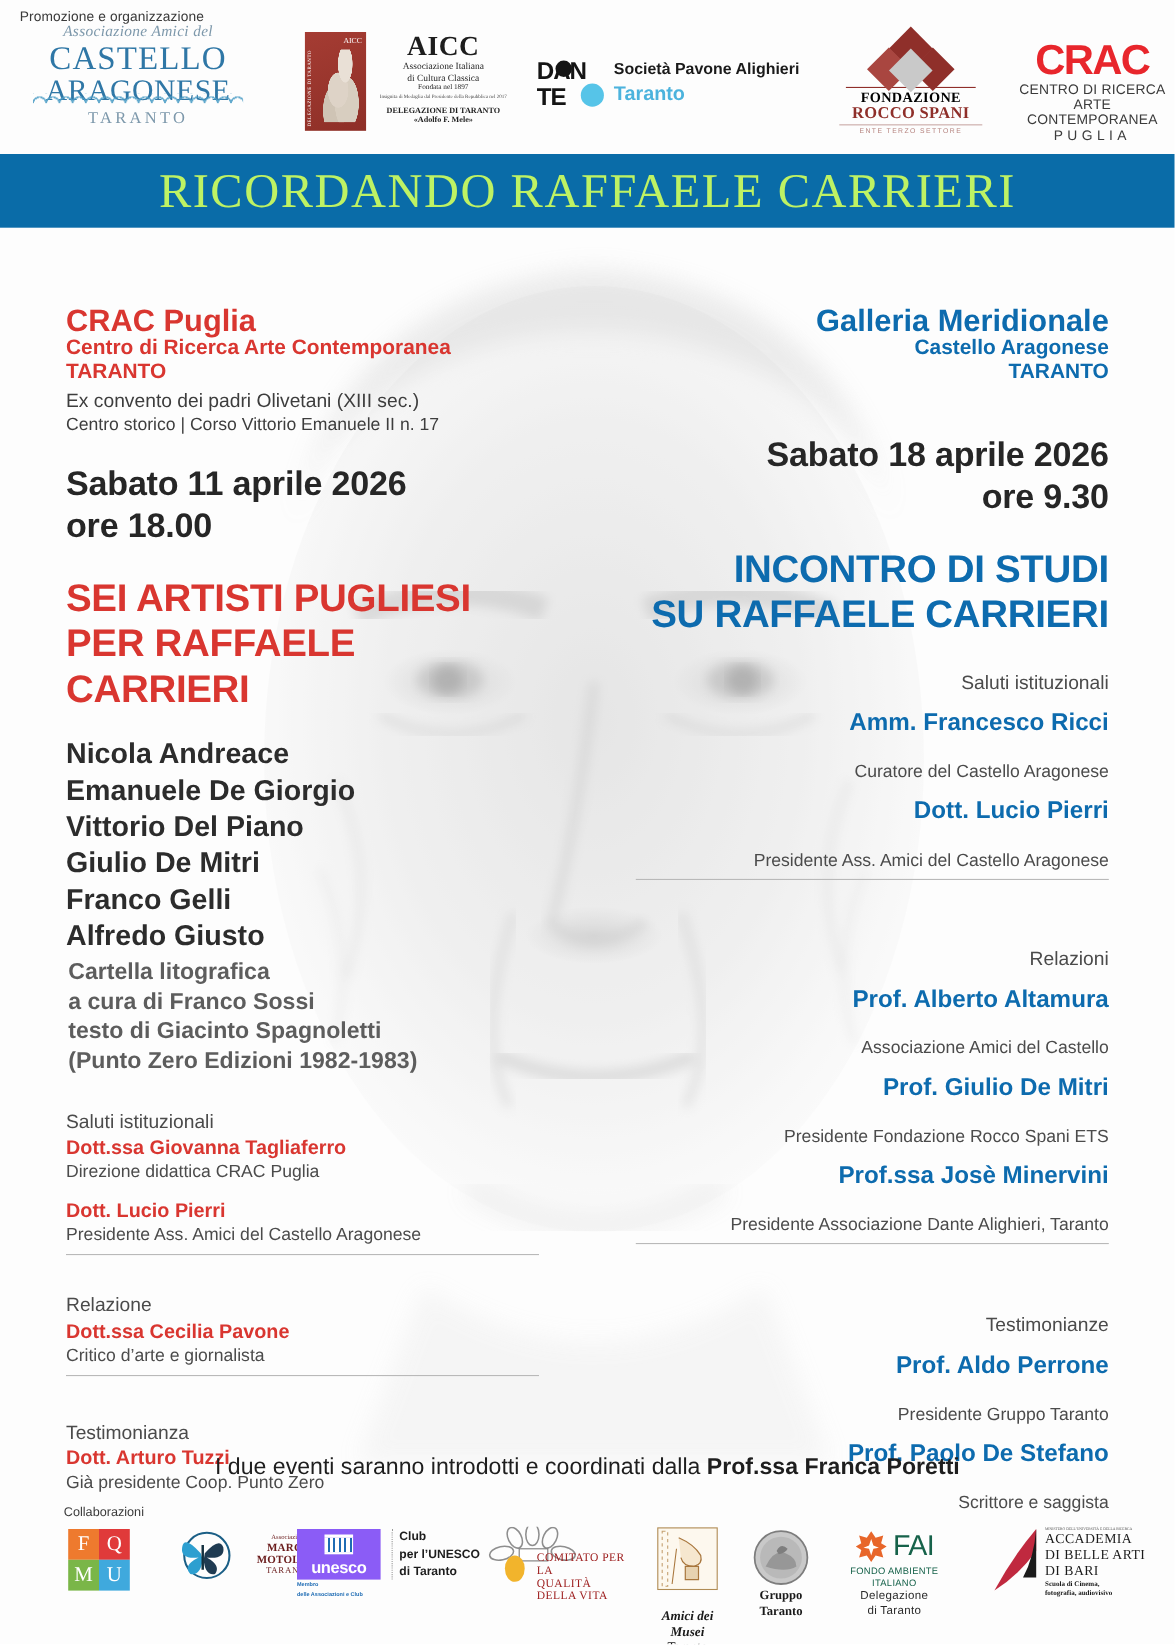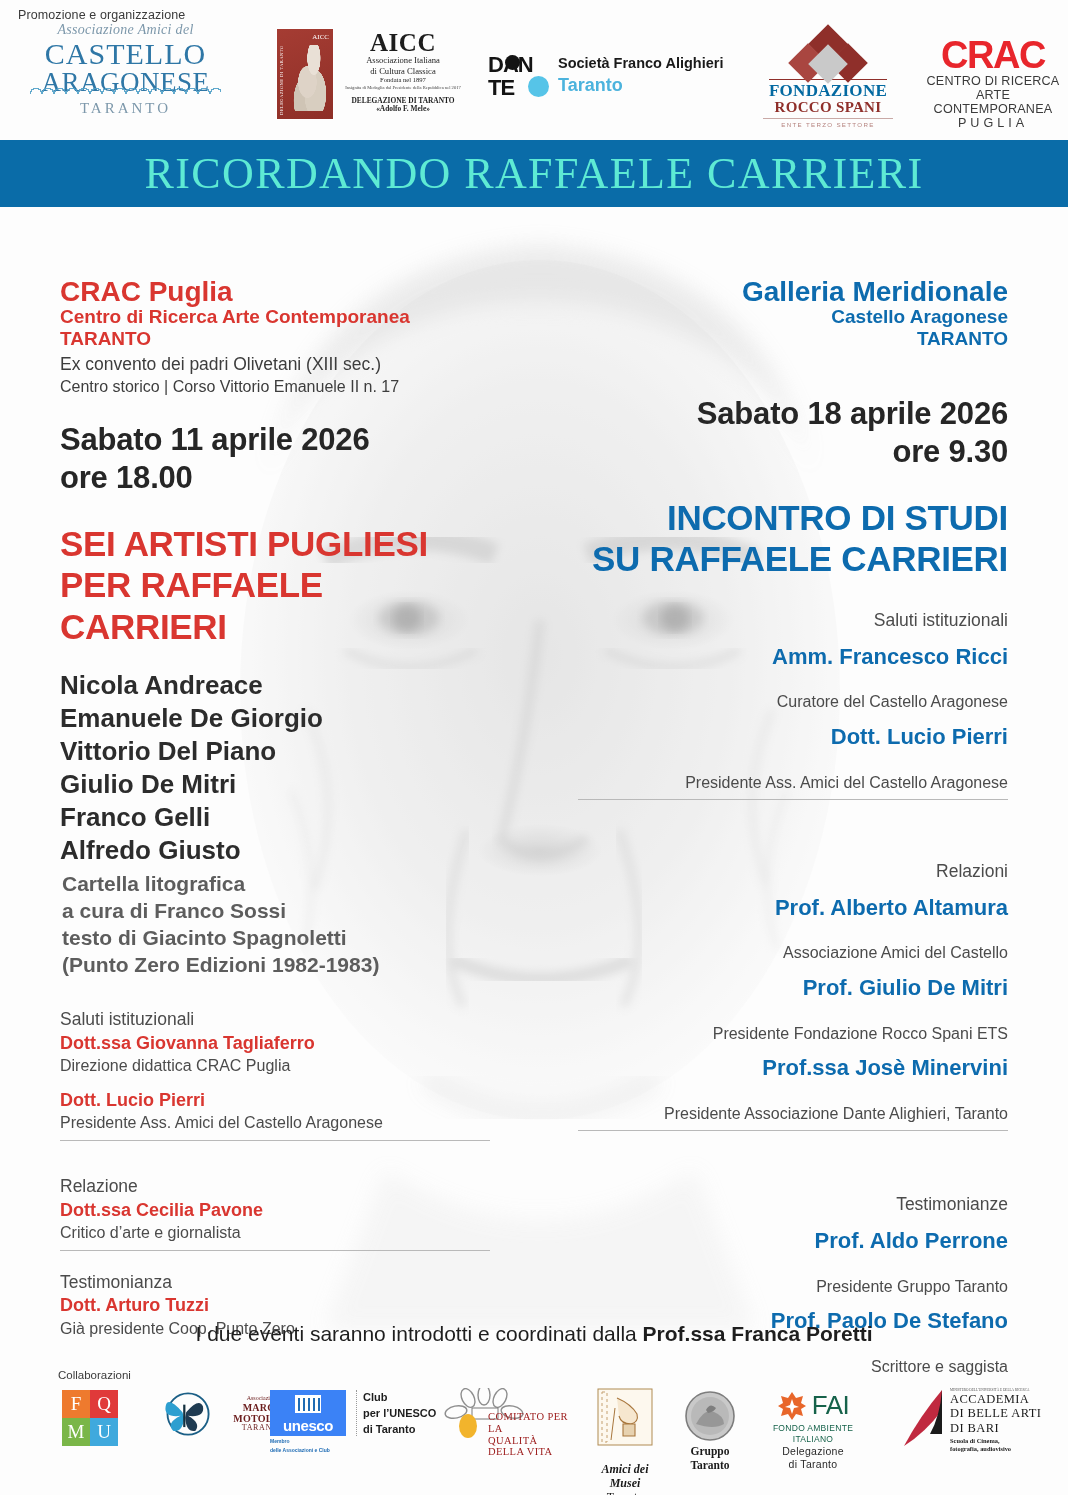--- a/index.html
+++ b/index.html
@@ -85,40 +85,40 @@
   .dante-mark .dot1 { position:absolute; left:17px; top:3px; width:15px; height:15px; border-radius:50%; background:#141414;}
   .dante-mark .dot2 { position:absolute; left:40px; top:24px; width:21px; height:21px; border-radius:50%; background:#56c4e8;}
   .dante-text .t1 { font-size:14.5px; font-weight:bold; color:#1a1a1a; line-height:1.1;}
   .dante-text .t2 { font-size:18px; font-weight:bold; color:#4cb3dd; margin-top:4px;}
 
   
   #logo-spani { left: 745px; top: 6px; width: 130px; text-align:center;}
   .spani-diam { height:48px; position:relative; }
   .spani-diam i { position:absolute; width:28px; height:28px; transform: rotate(45deg); display:block;}
   .spani-line { border-top:1px solid #8f2f2a; margin:3px 6px 2px;}
-  .spani-t1 { font-family:"Liberation Serif",serif; font-weight:bold; font-size:17px; color:#0369a1; letter-spacing:.3px; line-height:1.05;}
+  .spani-t1 { font-family:"Liberation Serif",serif; font-weight:bold; font-size:13px; color:#000000; letter-spacing:.3px; line-height:1.05;}
   .spani-t2 { font-family:"Liberation Serif",serif; font-weight:bold; font-size:15px; color:#8f2f2a; letter-spacing:.3px; line-height:1.05;}
   .spani-t3 { font-size:6.2px; color:#b5837f; letter-spacing:1.3px; margin-top:2px; border-top:1px solid #c9a9a6; padding-top:2px;}
 
   
   #logo-crac { left: 900px; top: 14px; width: 150px; text-align:center;}
   .crac-big { font-family:Liberation Sans, sans-serif; font-weight:bold; font-size:38px; color:#e8262c; letter-spacing:-1.5px; line-height:1;}
   .crac-sub { font-size:12.6px; color:#3b3b3b; line-height:1.12; letter-spacing:.2px;}
   .crac-sub2 { font-size:12.6px; color:#3b3b3b; letter-spacing:4px;}
 
   
   #banner {
     position: relative; z-index: 2;
     height: 67px;
     background: #0a6ca8;
     display: flex; align-items: center; justify-content: center;
   }
   #banner .title {
     font-family: "Liberation Serif", serif;
-    font-size: 44px; color:#5eead4; letter-spacing: 1.4px; white-space:nowrap;
+    font-size: 44px; color:#bef264; letter-spacing: 1.4px; white-space:nowrap;
   }
 
   
   #content { position: relative; z-index: 2; }
   .col { position: absolute; }
   .colL { left: 60px; top: 0; width: 430px; text-align: left; }
   .colR { right: 60px; top: 0; width: 430px; text-align: right; }
 
   .venue { margin-top: 70px; }
   .venue .v1 { font-size: 28px; font-weight: bold; line-height: 1.05; }
@@ -164,21 +164,21 @@
   .fqm { width:56px; height:56px; display:grid; grid-template-columns:1fr 1fr; grid-template-rows:1fr 1fr;}
   .fqm div { display:flex; align-items:center; justify-content:center; color:#fff; font-family:"Liberation Serif",serif; font-size:19px;}
 
   
   .moto-text { font-family:"Liberation Serif",serif; color:#6b1d1d; line-height:1.1;}
   .moto-text .m1 { font-size:6px; }
   .moto-text .m2 { font-size:10px; font-weight:bold; letter-spacing:.2px;}
   .moto-text .m3 { font-size:8px; letter-spacing:.6px;}
 
   
-  .unesco-box { width:76px; height:46px; background:#3b82f6; position:relative;}
+  .unesco-box { width:76px; height:46px; background:#8b5cf6; position:relative;}
   .unesco-box .temple { position:absolute; left:50%; transform:translateX(-50%); top:5px; width:26px; height:18px;
       background: repeating-linear-gradient(90deg,#fff 0 3px, #1f6cb4 3px 5px); border-top:3px solid #fff; border-bottom:2px solid #fff;}
   .unesco-box .word { position:absolute; bottom:2px; left:0; right:0; text-align:center; color:#fff; font-weight:bold; font-size:15px; letter-spacing:-.4px;}
   .unesco-sub { font-size:5px; color:#1f6cb4; font-weight:bold; text-align:left; line-height:1.3; margin-top:2px;}
   .unesco-club { font-size:11px; font-weight:bold; color:#1d1d1d; line-height:1.45; text-align:left;}
 
   .cqv-text { color:#9e2020; font-family:"Liberation Serif",serif; font-size:10.5px; line-height:1.12; letter-spacing:.4px;}
 
   .amici-text { font-family:"Liberation Serif",serif; font-size:12px; line-height:1.18; color:#1a1a1a;}
   .amici-text i { font-style:italic; font-weight:bold;}
@@ -287,21 +287,21 @@
       </div>
 
       <div class="logo" id="logo-dante">
         <div class="dante-mark">
           <span class="r1">DAN</span>
           <span class="dot1"></span>
           <span class="r2">TE</span>
           <span class="dot2"></span>
         </div>
         <div class="dante-text">
-          <div class="t1">Società Franco Alighieri</div>
+          <div class="t1">Società Pavone Alighieri</div>
           <div class="t2">Taranto</div>
         </div>
       </div>
 
       <div class="logo" id="logo-spani">
         <div class="spani-diam">
           <i style="left:51px; top:2px;  background:#8f2f2a;"></i>
           <i style="left:31px; top:21px; background:#a94640;"></i>
           <i style="left:71px; top:21px; background:#8f2f2a;"></i>
           <i style="left:51px; top:22px; background:#c9c9c9;"></i>
@@ -374,21 +374,21 @@
         <div class="rule"></div>
       </div>
 
       <div class="grp" style="margin-top:34px">
         <div class="kicker">Relazione</div>
         <div class="who red">Dott.ssa Cecilia Pavone</div>
         <div class="role">Critico d’arte e giornalista</div>
         <div class="rule"></div>
       </div>
 
-      <div class="grp" style="margin-top:20px">
+      <div class="grp" style="margin-top:40px">
         <div class="kicker">Testimonianza</div>
         <div class="who red">Dott. Arturo Tuzzi</div>
         <div class="role">Già presidente Coop. Punto Zero</div>
       </div>
 
     </div>
 
     <div class="col colR">
 
       <div class="venue">

